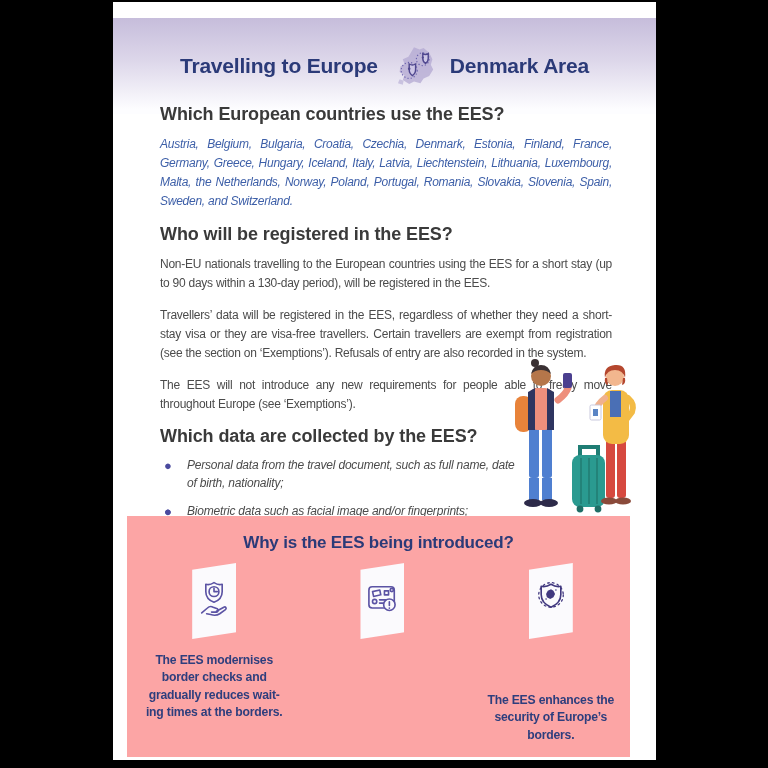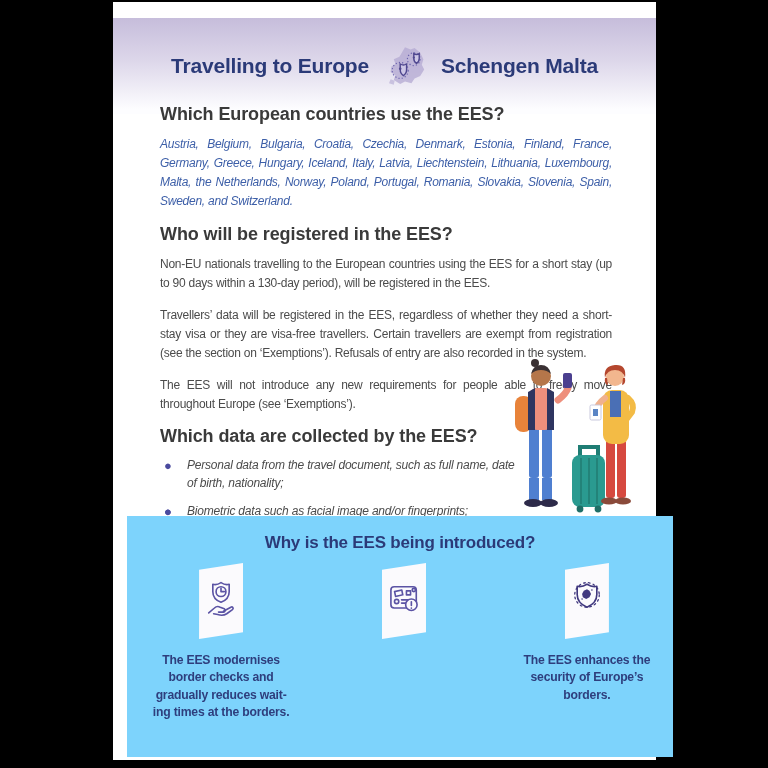--- a/index.html
+++ b/index.html
@@ -22,25 +22,25 @@
 
   .bullets{list-style:none;margin:2px 0 0;padding:0;width:356px;}
   .bullets li{position:relative;padding-left:27px;margin:0 0 11px;
               font-size:12px;line-height:1.45;font-style:italic;color:#4b4b4b;letter-spacing:-0.2px;}
   .bullet-dot{position:absolute;left:4px;top:0;color:#4a4a9e;font-style:normal;font-size:13px;}
 
   
   .illustration{position:absolute;left:389px;top:354px;width:154px;height:160px;}
 
   
-  .why-box{position:absolute;left:14px;top:514px;width:546px;height:241px;background:#7dd3fc;}
+  .why-box{position:absolute;left:14px;top:514px;width:503px;height:241px;background:#fca5a5;}
   .why-head{margin-top:17px;text-align:center;font-size:17px;font-weight:700;color:#2b3a78;letter-spacing:-0.2px;}
   .why-row{display:flex;margin-top:10px;align-items:flex-start;}
   .why-col{display:flex;flex-direction:column;align-items:center;}
-  .why-col.c1{width:32%;padding-left:8px;}.why-col.c2{width:36%;}.why-col.c3{width:32%;}
+  .why-col.c1{width:32%;padding-left:8px;}.why-col.c2{width:36%;}.why-col.c3{width:32%;gap:40px;}
   .icon-shape{width:44px;height:76px;background:#fbfafd;
               clip-path:polygon(0 9%,100% 0,100% 91%,0 100%);
               display:flex;align-items:center;justify-content:center;}
   .why-text{margin-top:13px;font-size:12.2px;font-weight:700;color:#2e3e7d;line-height:1.42;
             text-align:center;white-space:pre-line;letter-spacing:-0.2px;}
 </style>
 </head>
 <body>
 
 <div class="stage">
@@ -53,21 +53,21 @@
           <path d="M30 4l7 3 5-2 7 6 4 8-2 7 3 6-5 8-7 3-4 6-8-2-6 3-8-5 2-6-6-4 1-7 5-3-2-6 7-3 3-5z" fill="#b3a8d2" opacity="0.75"></path>
           <path d="M12 44l5 2-1 5-6-2z" fill="#b3a8d2" opacity="0.6"></path>
           <circle cx="24" cy="33" r="10" fill="none" stroke="#6a62ad" stroke-width="1.4" stroke-dasharray="1.5 2.6"></circle>
           <circle cx="41" cy="19" r="8" fill="none" stroke="#6a62ad" stroke-width="1.4" stroke-dasharray="1.5 2.6"></circle>
           <path d="M24 25q4 2.5 8 0v7q0 5-4 7.5q-4-2.5-4-7.5z" fill="#cdc6e6" stroke="#4f478f" stroke-width="1.8"></path>
           <circle cx="24" cy="31" r="1.6" fill="#4f478f"></circle>
           <path d="M41 12q3.4 2 6.8 0v6q0 4.2-3.4 6.2q-3.4-2-3.4-6.2z" fill="#cdc6e6" stroke="#4f478f" stroke-width="1.8"></path>
           <circle cx="41" cy="17" r="1.4" fill="#4f478f"></circle>
         </svg>
       </span>
-      <span class="title">Schengen Malta</span>
+      <span class="title">Denmark Area</span>
     </div>
 
     <div class="content">
       <div class="sec-head">Which European countries use the EES?</div>
       <p class="para countries">Austria, Belgium, Bulgaria, Croatia, Czechia, Denmark, Estonia, Finland, France, Germany, Greece, Hungary, Iceland, Italy, Latvia, Liechtenstein, Lithuania, Luxembourg, Malta, the Netherlands, Norway, Poland, Portugal, Romania, Slovakia, Slovenia, Spain, Sweden, and Switzerland.</p>
 
       <div class="sec-head">Who will be registered in the EES?</div>
       <p class="para">Non-EU nationals travelling to the European countries using the EES for a short stay (up to 90 days within a 130-day period), will be registered in the EES.</p>
       <p class="para">Travellers’ data will be registered in the EES, regardless of whether they need a short-stay visa or they are visa-free travellers. Certain travellers are exempt from registration (see the section on ‘Exemptions’). Refusals of entry are also recorded in the system.</p>
       <p class="para">The EES will not introduce any new requirements for people able to freely move throughout Europe (see ‘Exemptions’).</p>

